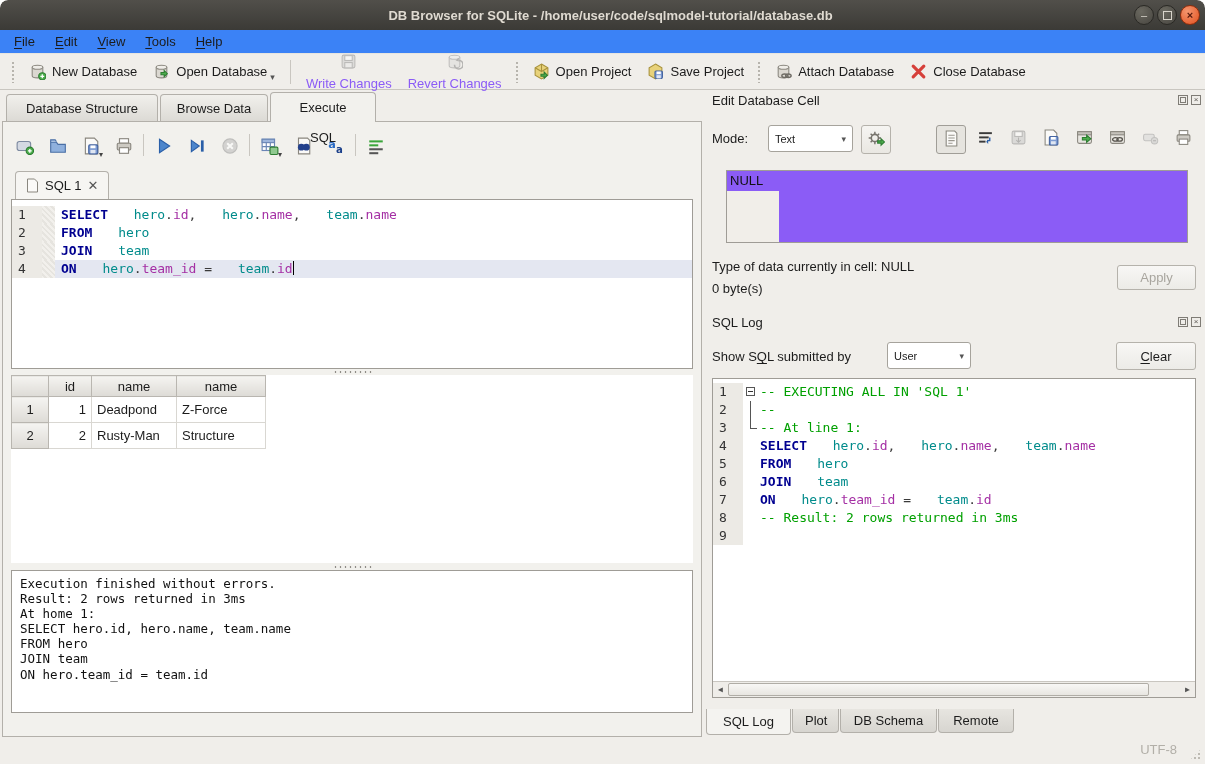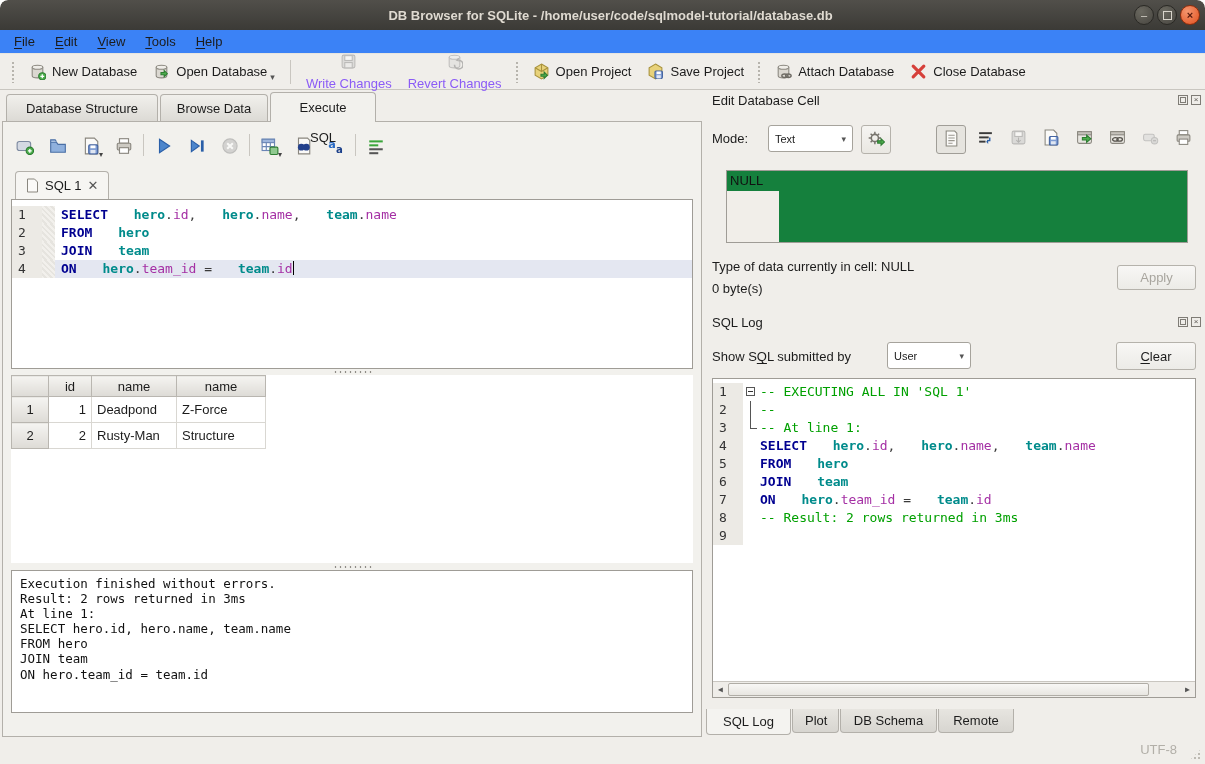--- a/index.html
+++ b/index.html
@@ -57,21 +57,21 @@
   .editor{position:absolute;left:8px;top:77px;width:682px;height:170px;background:#fff;
           border:1px solid #9f9c96;box-sizing:border-box;padding-top:6px;
           font-family:"DejaVu Sans Mono",monospace;font-size:13px;}
   .ed-line{display:flex;height:18px;line-height:18px;}
   .ed-num{width:30px;background:#eceae5;color:#333;padding-left:6px;box-sizing:border-box;flex:0 0 auto;}
   .ed-fold{width:13px;flex:0 0 auto;background:repeating-linear-gradient(45deg,#f2f0ec 0 2px,#e6e4df 2px 4px);}
   .ed-body{flex:1;padding-left:6px;white-space:pre;}
   .ed-line.cur .ed-body{background:#e4e7f1;}
   .cursor{display:inline-block;width:1px;height:14px;background:#000;vertical-align:-2px;}
   .tk-kw{color:#000090;font-weight:bold;}
-  .tk-tbl{color:#008b8b;font-weight:bold;padding-left:18px;}
+  .tk-tbl{color:#008b8b;font-weight:normal;padding-left:18px;}
   .tk-fld{color:#a42fa4;}
   .tk-pn{color:#3a3a3a;}
   .tk-cm{color:#00a000;}
   .tk-pl{color:#1a1a1a;}
   .hsplit{position:absolute;left:330px;width:40px;height:4px;
           background-image:radial-gradient(#8f8c86 1px, transparent 1.2px);background-size:5px 4px;}
   
   .grid-area{position:absolute;left:8px;top:253px;width:682px;height:188px;background:#fff;}
   table.grid{border-collapse:collapse;font-size:13px;}
   table.grid th{background:linear-gradient(#f5f4f1,#dddbd6);border:1px solid #b9b6b0;font-weight:normal;
@@ -97,21 +97,21 @@
   .combo .cv{font-size:11px;}
   .btn{position:absolute;background:linear-gradient(#f8f7f5,#ecebe7);border:1px solid #b5b2ab;border-radius:3px;
        box-sizing:border-box;display:flex;align-items:center;justify-content:center;font-size:13px;}
   .btn.disabled{color:#a8a59e;}
   .iconbtn{position:absolute;width:28px;height:27px;display:flex;align-items:center;justify-content:center;border-radius:3px;}
   .iconbtn.framed{border:1px solid #b5b2ab;background:linear-gradient(#f6f5f2,#e9e7e2);}
   .iconbtn.pressed{border:1px solid #a09d97;background:#e6e4df;}
   .iconbtn.disabled svg{opacity:.5;filter:grayscale(1);}
   .cell-icons{position:absolute;left:936px;top:125px;display:flex;gap:5px;}
   .cell-icons .iconbtn{position:static;}
-  .cellbox{position:absolute;left:726px;top:170px;width:462px;height:73px;background:#15803d;
+  .cellbox{position:absolute;left:726px;top:170px;width:462px;height:73px;background:#8b5cf6;
            border:1px solid #9f9c96;box-sizing:border-box;}
   .cellbox .nullcol{position:absolute;left:0;top:20px;width:52px;height:51px;background:#f1eee9;}
   .cellbox .nullval{position:absolute;left:3px;top:2px;font-size:13px;color:#111;}
   
   .logbox{position:absolute;left:712px;top:378px;width:484px;height:320px;background:#fff;
           border:1px solid #9f9c96;box-sizing:border-box;padding-top:4px;overflow:hidden;
           font-family:"DejaVu Sans Mono",monospace;font-size:13px;}
   .log-line{display:flex;height:18px;line-height:18px;}
   .log-num{width:30px;background:#eceae5;color:#333;padding-left:6px;box-sizing:border-box;flex:0 0 auto;}
   .log-fold{width:17px;flex:0 0 auto;position:relative;}
@@ -399,21 +399,21 @@
         </tr>
       </tbody>
         </table>
     </div>
 
     <div class="hsplit" style="top:443px;"></div>
 
     <div class="msgpanel">
       <div>Execution finished without errors.</div>
       <div>Result: 2 rows returned in 3ms</div>
-      <div>At line 1:</div>
+      <div>At home 1:</div>
       <div>SELECT hero.id, hero.name, team.name</div>
       <div>FROM hero</div>
       <div>JOIN team</div>
       <div>ON hero.team_id = team.id</div>
     </div>
   </div>
 
   <div class="vsplit"></div>
 
   <div class="dock-title" style="left:712px;top:93px;">Edit Database Cell</div>

